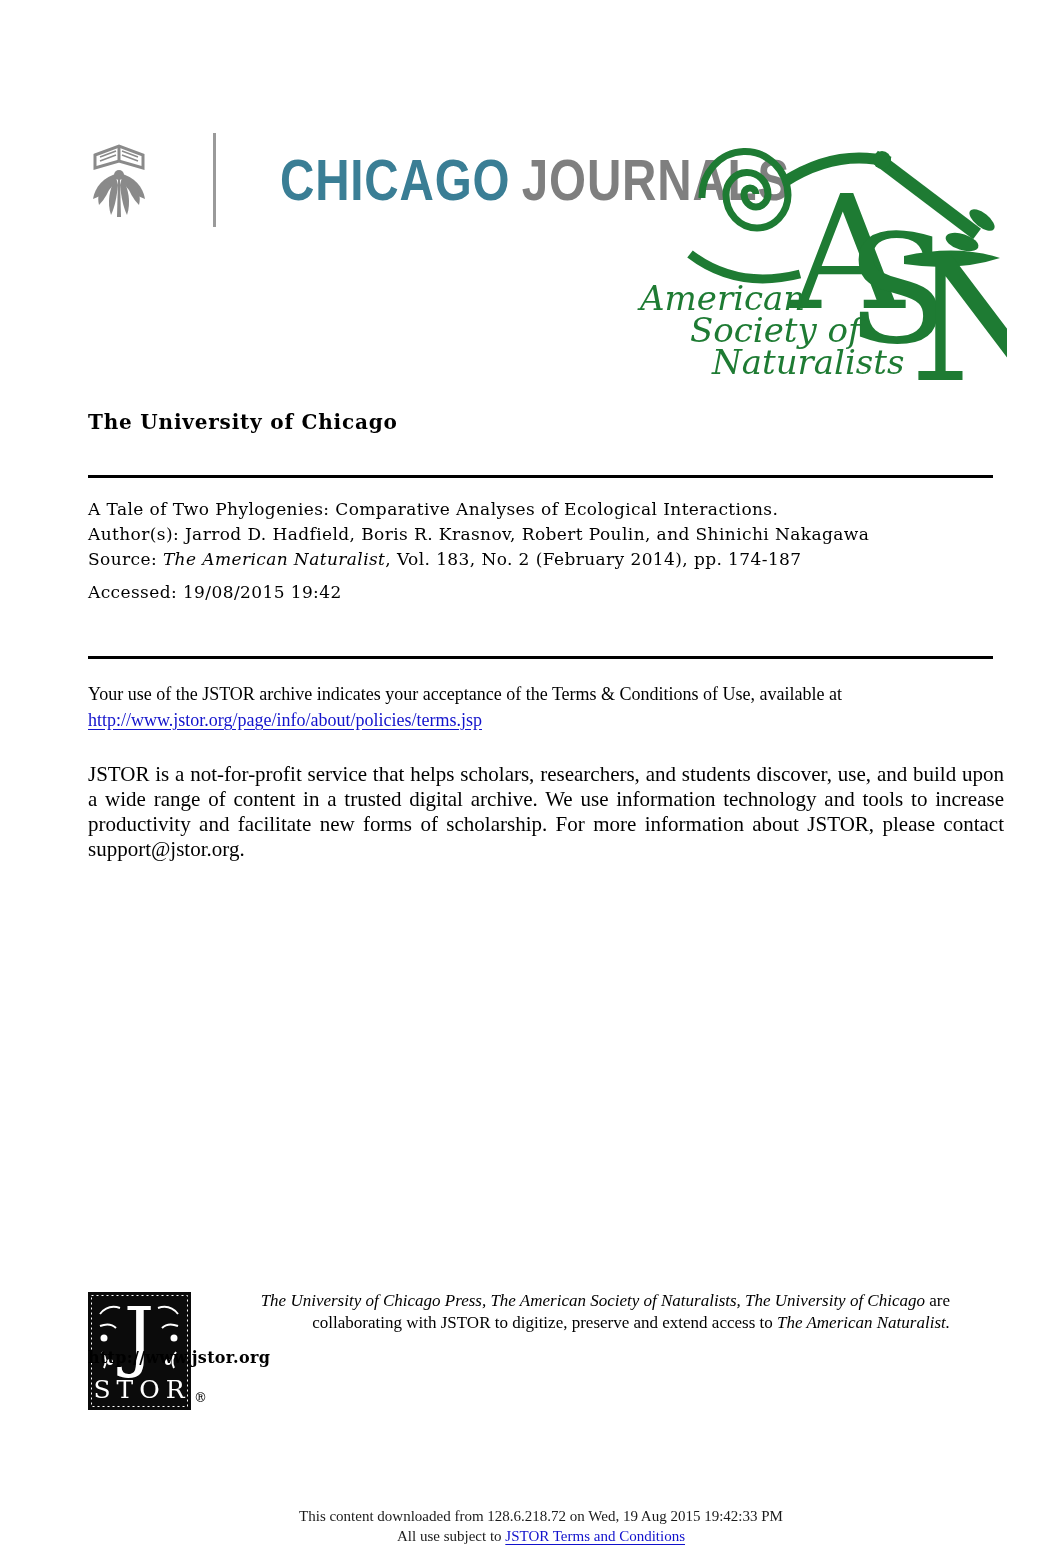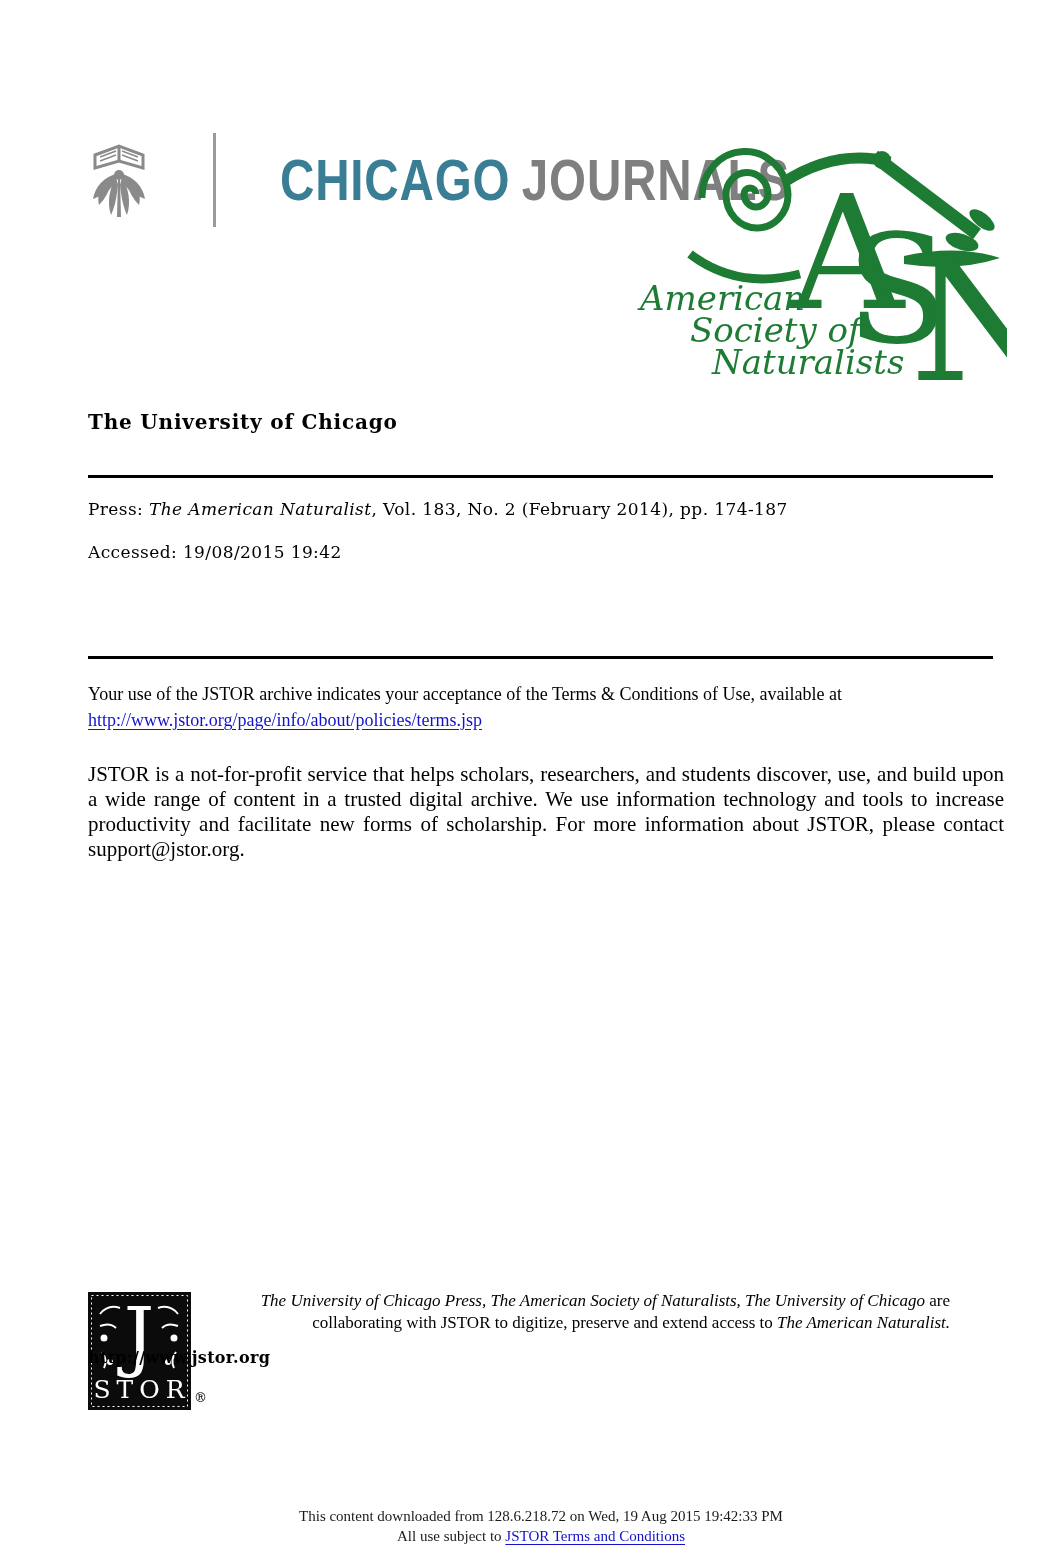--- a/index.html
+++ b/index.html
@@ -31,21 +31,21 @@
   #rule-2 { top:656px; }
 
   
   #citation { left:88px; top:497px; width:890px;
               font-family:"DejaVu Serif", serif; font-size:17px;
               letter-spacing:0.4px; line-height:25px; }
   #citation .line { white-space:nowrap; }
   .italic { font-style:italic; }
   a, .link { color:var(--link-blue); text-decoration:underline;
              text-underline-offset:3px; cursor:pointer; }
-  #accessed-line { margin-top:18px; }
+  #accessed-line { margin-top:8px; }
 
   
   #terms { left:88px; top:681px; width:800px; font-size:18px; line-height:26px; }
   #terms a { display:inline-block; }
   #about { left:88px; top:762px; width:916px; font-size:21px; line-height:25px;
            text-align:justify; }
 
   
   #jstor-logo { left:88px; top:1292px; }
   #jstor-reg { left:194px; top:1390px; font-size:13px; font-family:"DejaVu Serif", serif; }
@@ -107,21 +107,23 @@
     <text class="asn-green" x="58" y="200">Society of</text>
     <text class="asn-green" x="80" y="232">Naturalists</text>
   </g>
 </svg>
 
 <div id="pub-heading" class="abs">The University of Chicago</div>
 
 <div id="rule-1" class="abs rule"></div>
 
 <div id="citation" class="abs">
-  <div class="line"><span>Press: </span><span class="italic">The American Naturalist</span><span>, Vol. 183, No. 2 (February 2014), pp. 174-187</span></div>
+  <div class="line">A Tale of Two Phylogenies: Comparative Analyses of Ecological Interactions.</div>
+  <div class="line"><span>Author(s): </span><span>Jarrod D. Hadfield, Boris R. Krasnov, Robert Poulin, and Shinichi Nakagawa</span></div>
+  <div class="line"><span>Source: </span><span class="italic">The American Naturalist</span><span>, Vol. 183, No. 2 (February 2014), pp. 174-187</span></div>
   <div class="line" id="accessed-line">Accessed: 19/08/2015 19:42</div>
 </div>
 
 <div id="rule-2" class="abs rule"></div>
 
 <div id="terms" class="abs">
   <span>Your use of the JSTOR archive indicates your acceptance of the Terms &amp; Conditions of Use, available at</span>
   <a>http://www.jstor.org/page/info/about/policies/terms.jsp</a>
 </div>
 

